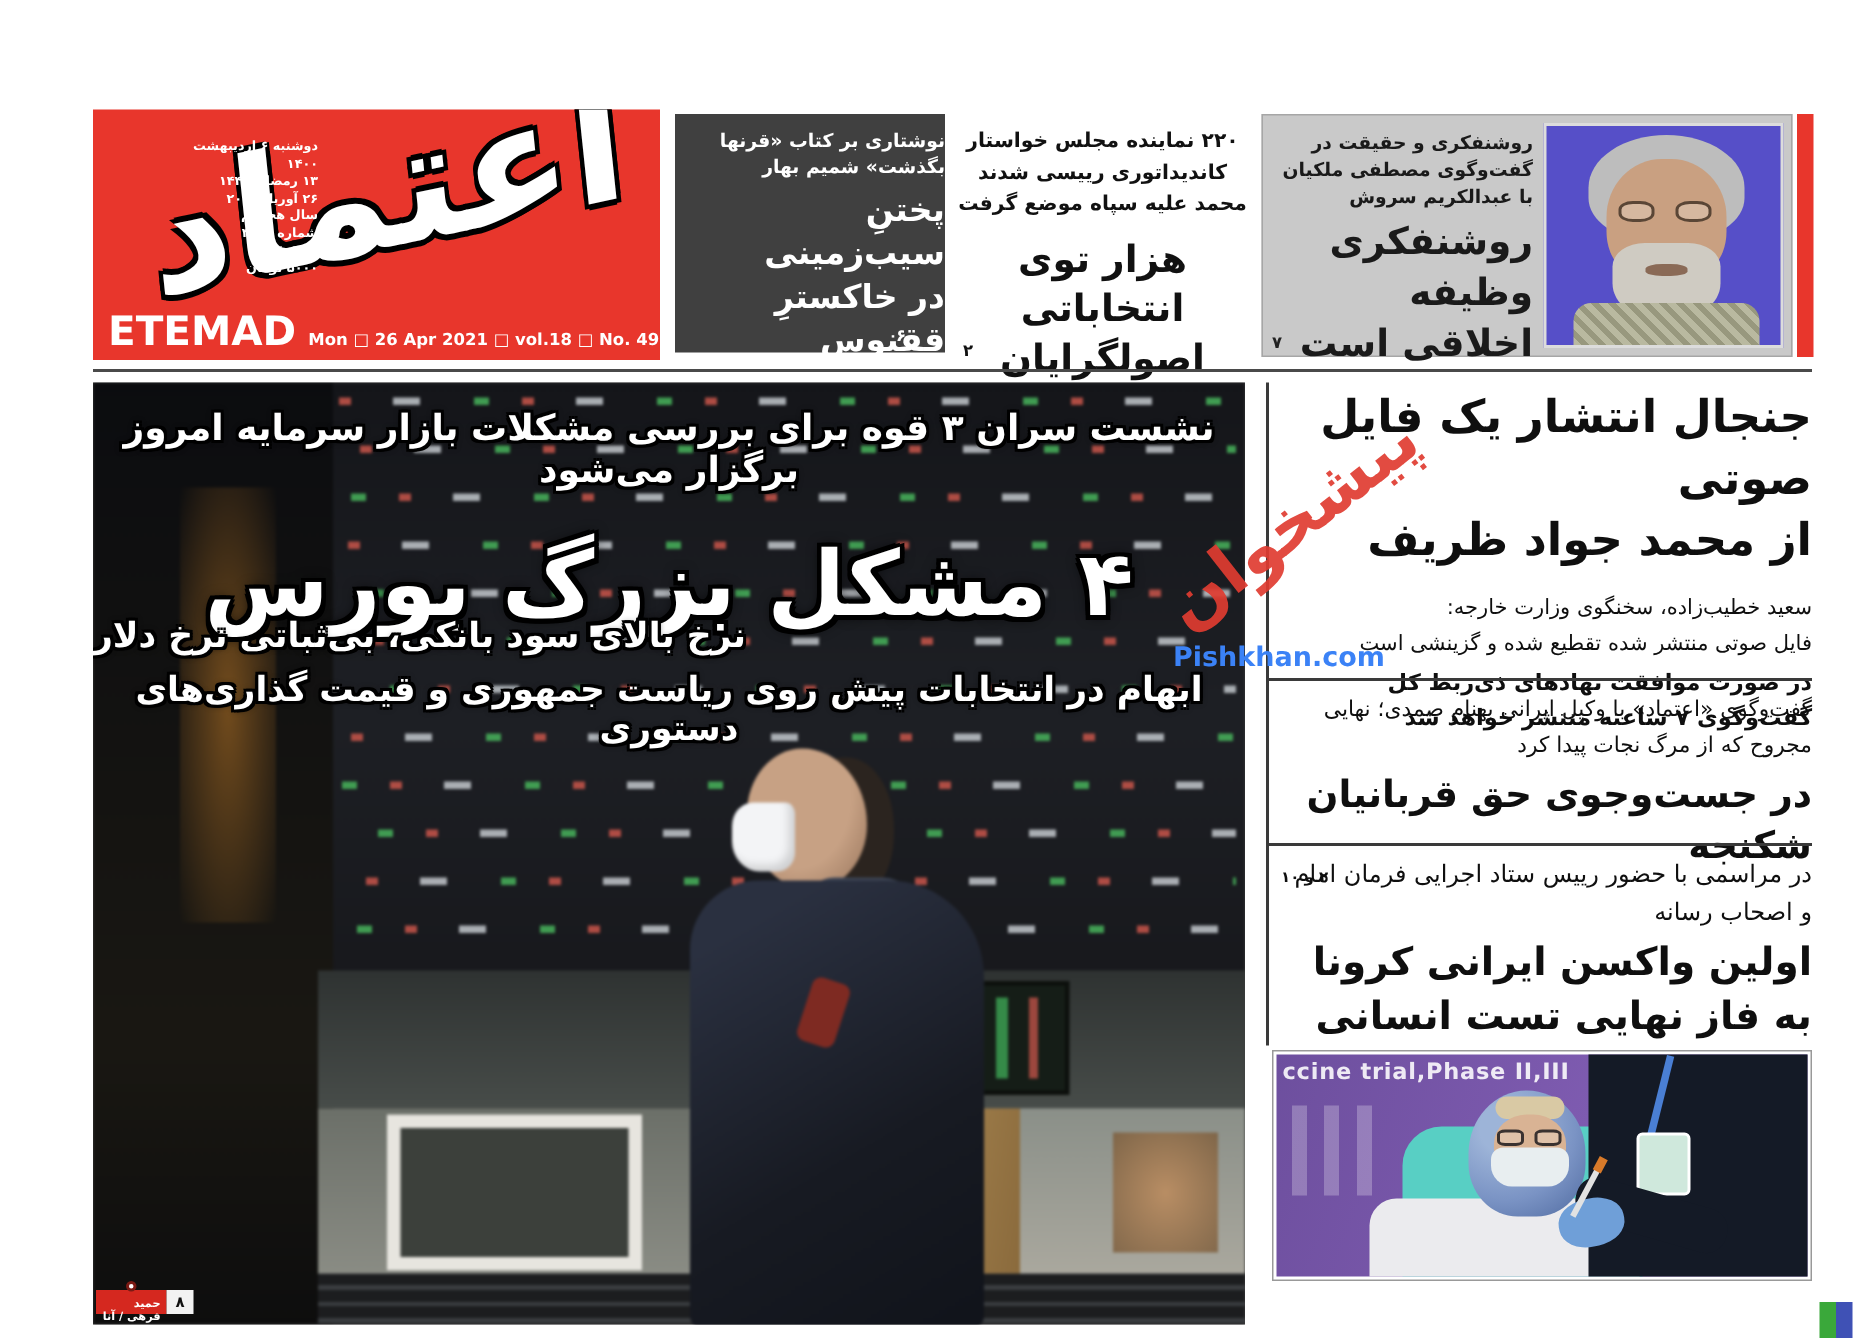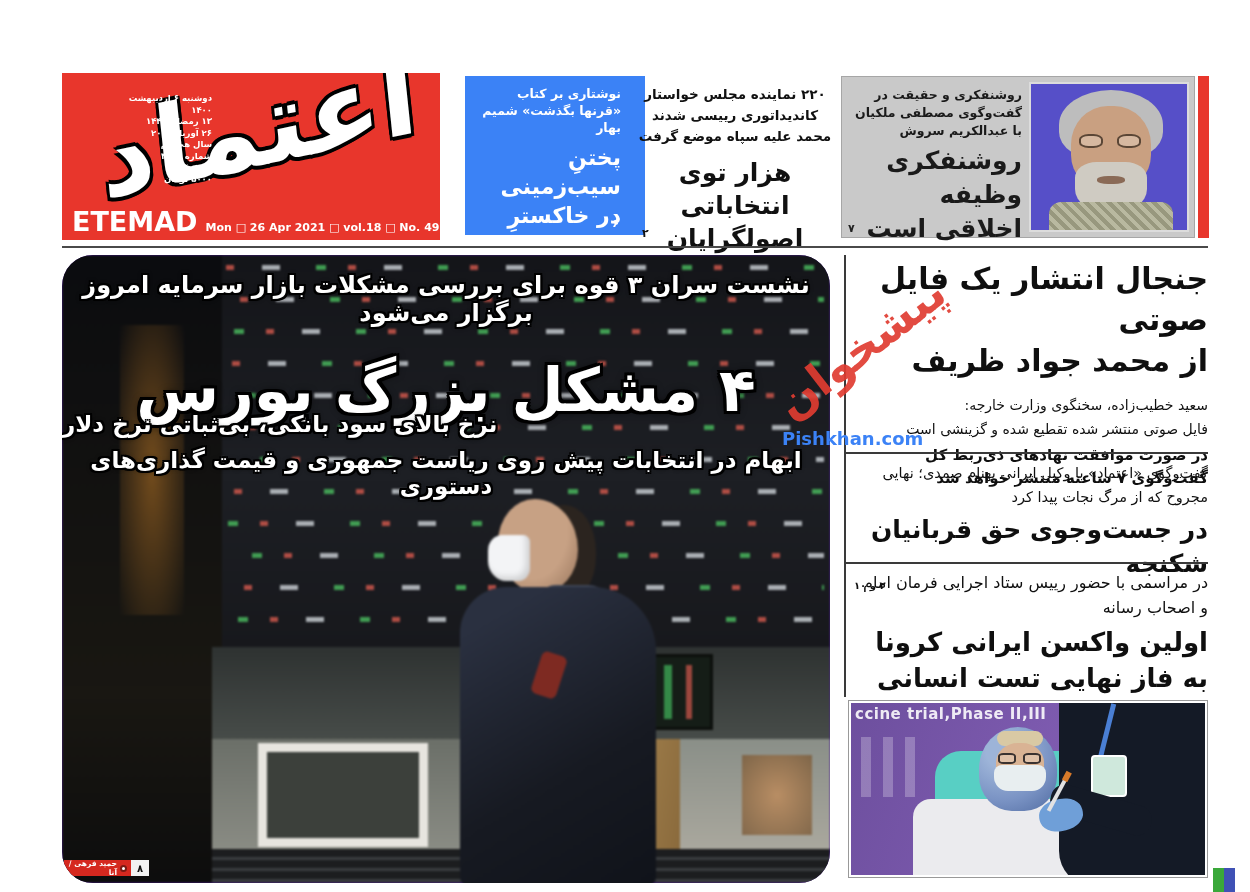--- a/index.html
+++ b/index.html
@@ -14,21 +14,21 @@
   .masthead { left:62px; top:73px; width:378px; height:167px; background:#e8362c; overflow:hidden; }
   .logo-fa { left:20px; right:6px; top:-8px; font-size:108px; font-weight:900; color:#fff; text-align:center;
              transform:rotate(-12deg) skewX(-6deg); letter-spacing:-6px;
              text-shadow:-3px -3px 0 #000,3px -3px 0 #000,-3px 3px 0 #000,3px 3px 0 #000,0 4px 0 #000,0 -4px 0 #000; }
   .dates { left:64px; top:20px; width:86px; font-size:8.5px; line-height:11.5px; color:#fff; font-weight:bold; }
   .info-strip { left:10px; right:8px; bottom:3px; display:flex; align-items:baseline; gap:8px; color:#fff; }
   .logo-en { font-size:27px; font-weight:900; letter-spacing:0; }
   .info-txt { font-size:11px; font-weight:bold; white-space:nowrap; direction:ltr; }
 
   
-  .promo { left:450px; top:76px; width:180px; height:159px; background:#3b82f6; color:#fff; padding:9px 24px 4px 8px;margin-left:15px; }
+  .promo { left:450px; top:76px; width:180px; height:159px; background:#404040; color:#fff; padding:9px 0 4px 8px; }
   .promo-kicker { font-size:12.5px; font-weight:bold; line-height:17px; }
   .promo-line { font-size:22px; font-weight:900; line-height:29px; }
   .promo-line.first { margin-top:7px; }
   .promo-page { position:absolute; bottom:5px; right:26px; font-size:11px; color:#fff; font-weight:bold; }
 
   
   .topcenter { left:638px; top:84px; width:194px; height:152px; color:#111; }
   .tc-kicker { font-size:13.5px; font-weight:bold; line-height:21px; text-align:center; }
   .tc-title { margin-top:9px; font-size:25px; font-weight:900; line-height:33px; text-align:center; }
   .tc-page { position:absolute; left:4px; bottom:-4px; font-size:11px; font-weight:bold; }
@@ -45,21 +45,21 @@
   .p-eyeL, .p-eyeR { position:absolute; top:50px; width:24px; height:14px; border:2px solid #5a4636; border-radius:40%; background:rgba(255,255,255,.25); }
   .p-eyeL { left:48px; } .p-eyeR { left:86px; }
   .p-beard { position:absolute; left:44px; top:78px; width:72px; height:52px; background:#cfcbc2; border-radius:30% 30% 48% 48%; }
   .p-mouth { position:absolute; left:66px; top:92px; width:28px; height:8px; background:#8a6a56; border-radius:40%; }
   .p-shirt { position:absolute; left:18px; top:118px; width:124px; height:34px; background:repeating-linear-gradient(45deg,#98987e 0 4px,#b9b9a0 4px 8px); border-radius:12px 12px 0 0; }
   .redstripe { left:1198px; top:76px; width:11px; height:162px; background:#e8362c; }
 
   .rule-top { left:62px; top:246px; width:1146px; height:2px; background:#4a4a4a; }
 
   
-  .leadphoto { left:62px; top:255px; width:768px; height:628px; background:#4c1d95; overflow:hidden;border-radius:31px; }
+  .leadphoto { left:62px; top:255px; width:768px; height:628px; background:#404040; overflow:hidden; }
   .photo-real { position:absolute; inset:0; filter:blur(1px); }
   .board { position:absolute; left:0; top:0; right:0; height:400px; background:linear-gradient(#141519,#1d1f24 55%,#17181c); }
   .trow { position:absolute; left:10px; right:6px; height:5px; opacity:.85;
           background:repeating-linear-gradient(to right,#47b35b 0 10px,transparent 10px 32px,#c9554a 32px 40px,transparent 40px 68px,#c3c8cd 68px 86px,transparent 86px 122px); }
   .board-edge { position:absolute; left:0; right:0; top:398px; height:34px; background:#0e0f12;
           border-top:2px solid #2a2d33; }
   .board-edge::after { content:""; position:absolute; inset:8px 40px; background:repeating-linear-gradient(to right,#aeb3b8 0 26px,transparent 26px 60px); height:4px; opacity:.6; }
   .leftcol { position:absolute; left:0; top:0; width:160px; height:100%; background:linear-gradient(#0b0c0f,#191712 70%,#0d0d0d); }
   .glow { position:absolute; left:58px; top:70px; width:64px; height:290px; background:radial-gradient(ellipse at center,#8a5a20,rgba(20,15,5,0)); opacity:.8; }
   .midband { position:absolute; left:150px; right:0; top:392px; height:92px; background:linear-gradient(#2e3231,#474c49); }
@@ -80,21 +80,21 @@
   .man-mask { left:426px; top:280px; width:42px; height:46px; background:#f3f4f6; border-radius:34% 16% 28% 44%; box-shadow:inset -4px -4px 6px rgba(0,0,0,.15); }
   .man-body { left:398px; top:332px; width:196px; height:300px; background:linear-gradient(150deg,#2a3040 12%,#171a22 60%,#10131a); border-radius:46px 64px 10px 10px; }
   .man-collar { left:476px; top:330px; width:76px; height:52px; background:#3d4454; border-radius:18px 26px 10px 10px; }
   .man-patch { left:474px; top:398px; width:26px; height:44px; background:#7e2a22; transform:rotate(18deg); border-radius:6px; }
   
   .lead-kicker { left:0; right:0; top:16px; text-align:center; font-size:24px; font-weight:900; }
   .lead-headline { left:0; right:0; top:52px; text-align:center; font-size:60px; font-weight:900; letter-spacing:-1px; }
   .lead-sub1 { left:0; right:0; top:156px; text-align:center; font-size:23px; font-weight:900; }
   .lead-sub2 { left:0; right:0; top:192px; text-align:center; font-size:23px; font-weight:900; }
   .caption { left:2px; bottom:7px; display:flex; align-items:stretch; height:16px; }
-  .cap-red { display:flex; align-items:center; gap:3px; background:#d5281f; color:#fff; font-size:7.5px; font-weight:bold; padding:0 4px; width:67px; justify-content:center; }
+  .cap-red { display:flex; align-items:center; gap:3px; background:#d5281f; color:#fff; font-size:7.5px; font-weight:bold; padding:0 4px; width:47px; justify-content:center;flex-direction:column; }
   .cap-dot { width:7px; height:7px; border-radius:50%; background:#fff; border:2px solid #7a1a14; flex:0 0 auto; }
   .cap-page { width:18px; background:#f2f2f2; color:#111; font-size:10px; font-weight:bold; display:flex; align-items:center; justify-content:center; }
 
   
   .vrule { left:844px; top:255px; width:2px; height:442px; background:#3a3a3a; }
   .a1 { left:852px; top:258px; width:356px; color:#0f0f0f; }
   .a1-title { font-size:30px; font-weight:900; line-height:41px; }
   .a1-sub { font-size:14px; line-height:21px; margin-top:3px; }
   .a1-sub.first { margin-top:14px; }
   .a1-sub-bold { font-size:15px; font-weight:bold; line-height:23px; margin-top:4px; }
@@ -102,21 +102,21 @@
   .a2 { left:852px; top:461px; width:356px; color:#0f0f0f; }
   .a2-kicker { font-size:14.5px; line-height:24px; }
   .a2-title { font-size:25px; font-weight:900; line-height:34px; margin-top:4px; }
   .a2-pages { position:absolute; left:2px; bottom:-10px; font-size:10px; font-weight:bold; }
   .a3 { left:852px; top:570px; width:356px; color:#0f0f0f; }
   .a3-kicker { font-size:16px; line-height:25px; }
   .a3-title { font-size:26px; font-weight:900; line-height:36px; margin-top:4px; }
   .a3-page { position:absolute; left:2px; bottom:-2px; font-size:11px; font-weight:bold; }
 
   
-  .vphoto { left:848px; top:700px; width:360px; height:178px; background:#fff; border:1px solid #999; padding:2px; }
+  .vphoto { left:848px; top:700px; width:360px; height:154px; background:#fff; border:1px solid #999; padding:2px; }
   .vp { position:relative; width:100%; height:100%; background:linear-gradient(110deg,#6d4f9e,#7e5bb0 55%,#5e4390); overflow:hidden; }
   .vp-banner { position:absolute; left:4px; top:2px; color:rgba(255,255,255,.88); font-size:15px; font-weight:900; letter-spacing:.5px; direction:ltr; }
   .vp-logos { position:absolute; left:10px; top:34px; width:60px; height:60px; background:repeating-linear-gradient(to right,rgba(255,255,255,.5) 0 10px,transparent 10px 22px); opacity:.5; }
   .vp-chair { position:absolute; left:84px; top:48px; width:160px; height:126px; background:#58cfc4; border-radius:26px 26px 8px 8px; }
   .vp-coat { position:absolute; left:62px; top:96px; width:180px; height:82px; background:#ebebee; border-radius:18px 34px 0 0; }
   .vp-scarf { position:absolute; left:128px; top:24px; width:78px; height:84px; border-radius:50% 50% 42% 42%;
               background:radial-gradient(circle at 30% 30%, #9db4d8 20%, #7a93c4 60%, #4f6aa0); }
   .vp-hairfront { position:absolute; left:146px; top:28px; width:46px; height:15px; background:#d9c9a4; border-radius:8px; }
   .vp-face { position:absolute; left:145px; top:40px; width:48px; height:42px; background:#d9b394; border-radius:46%; }
   .vp-glassL,.vp-glassR { position:absolute; top:50px; width:18px; height:11px; border:2px solid #3a3230; border-radius:30%; background:rgba(255,255,255,.2); }

